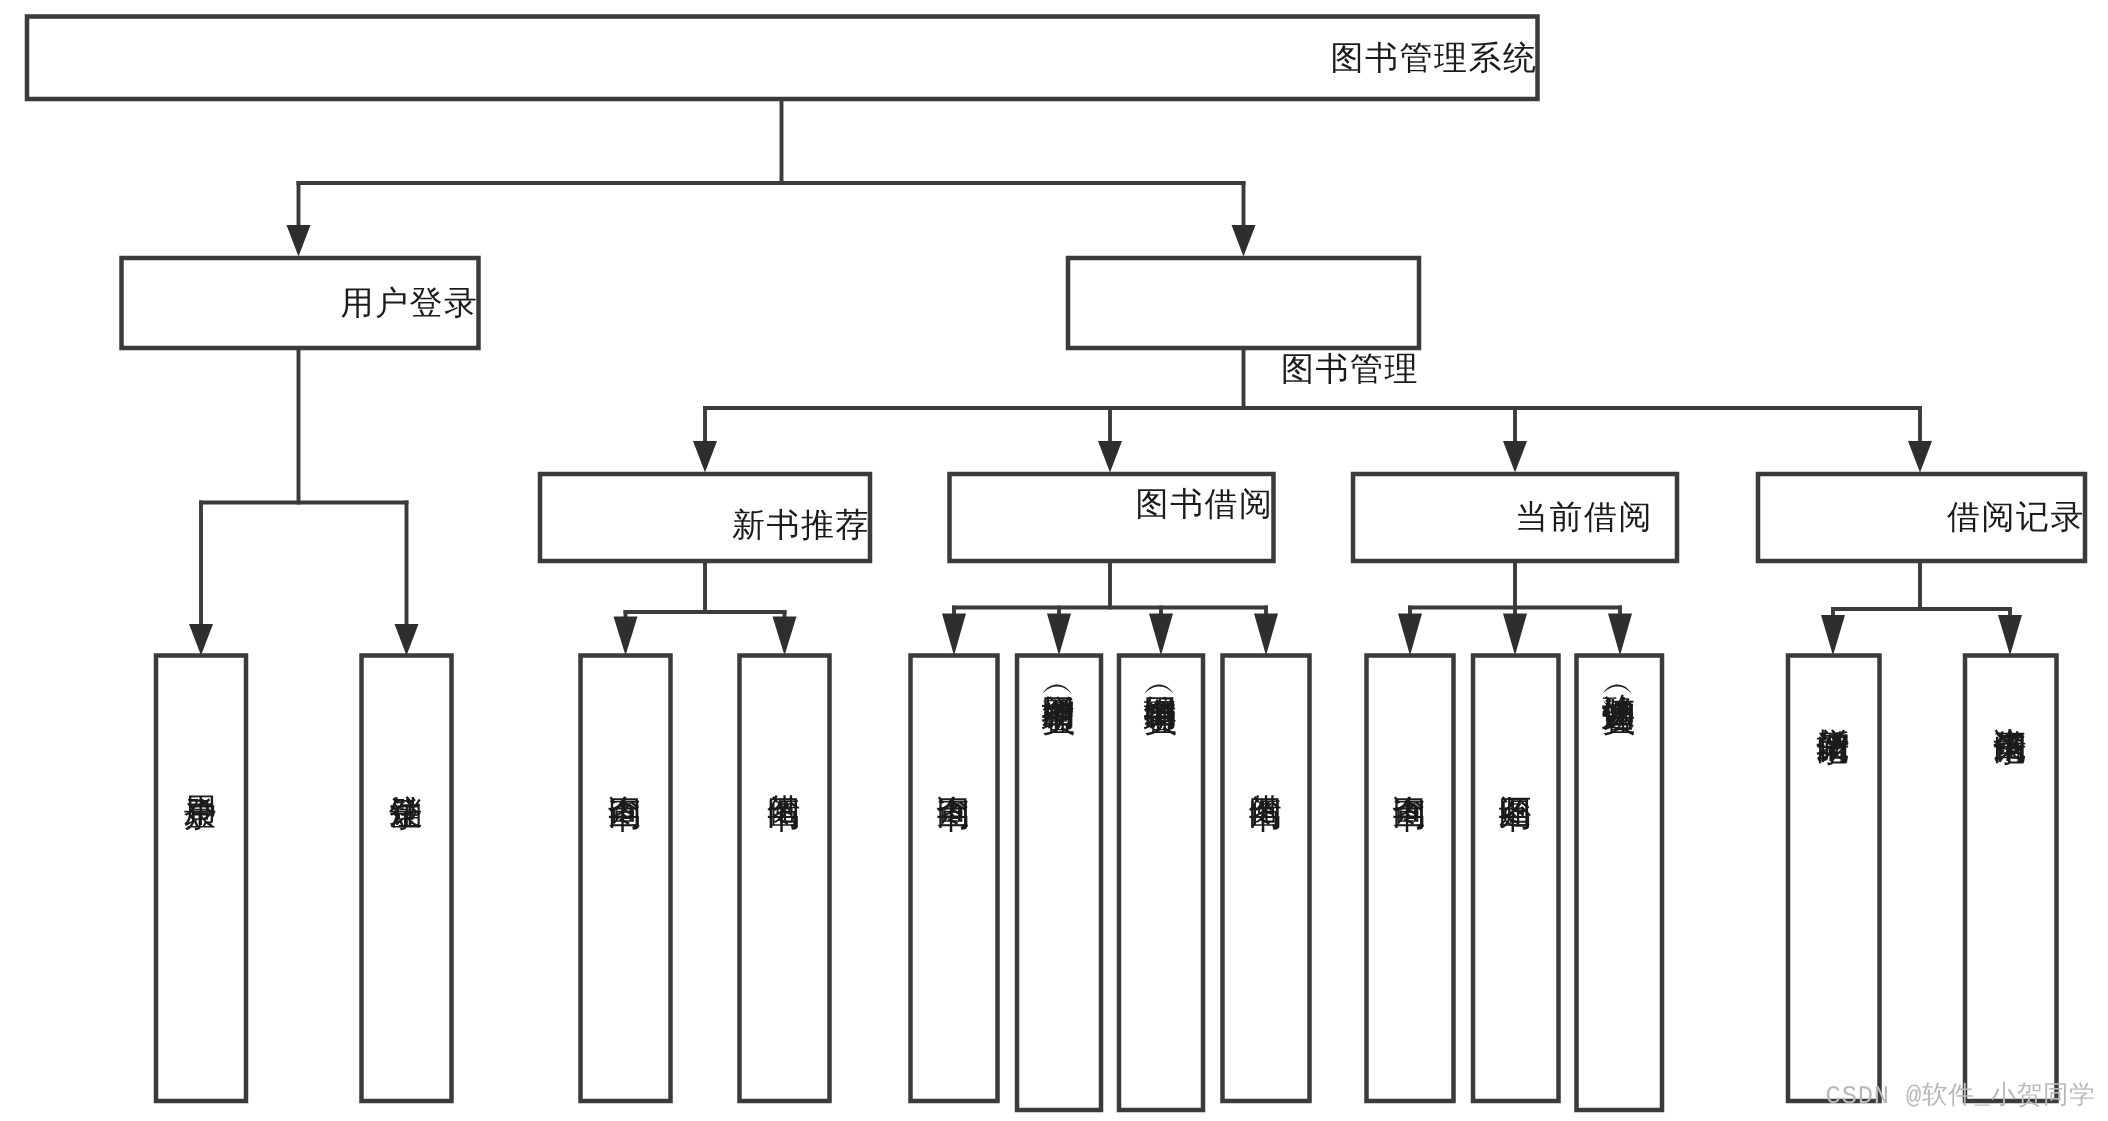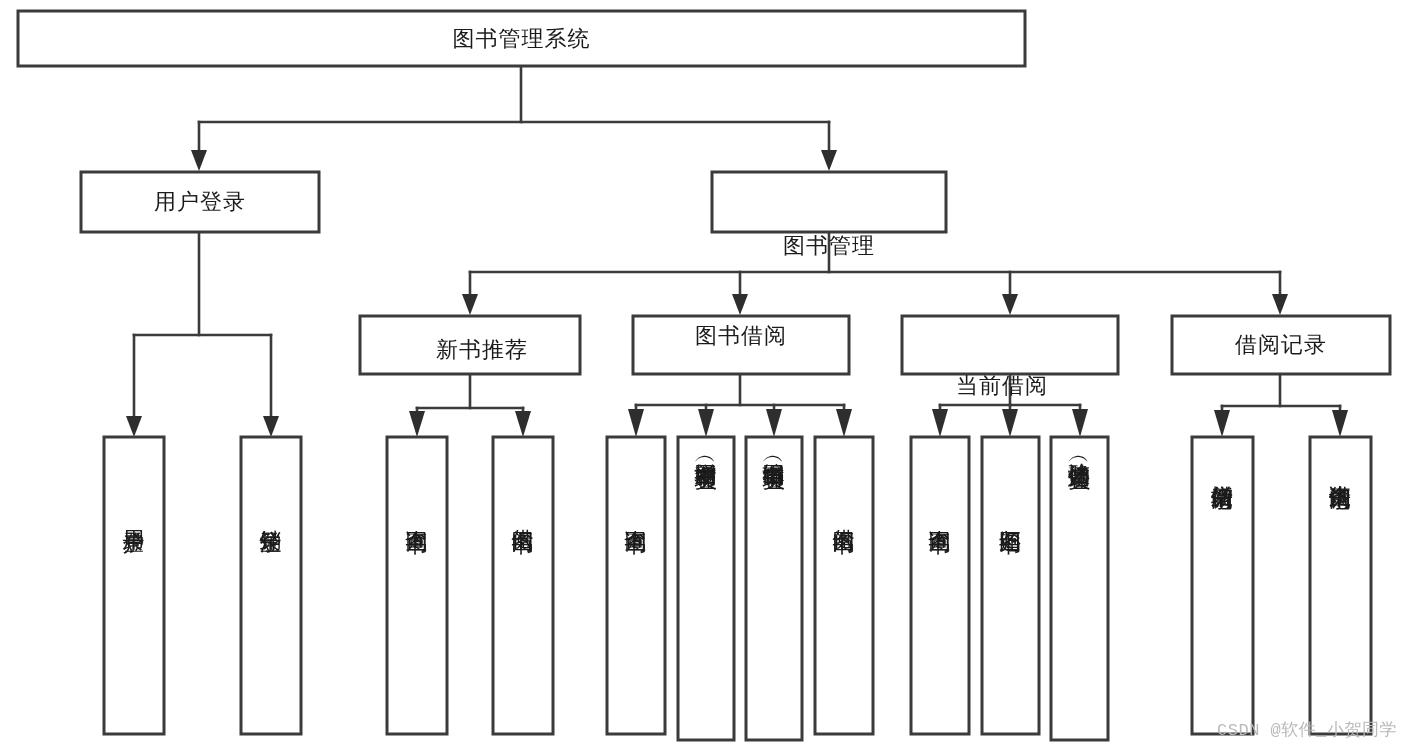--- a/index.html
+++ b/index.html
@@ -53,21 +53,21 @@
     font-size: 22px;
     line-height: 1.05;
     color: #1b1b1b;
     letter-spacing: 1px;
     white-space: nowrap;
   }
   .hlabel-wrap {
     position: absolute;
     display: flex;
     align-items: center;
-    justify-content: center;
+    justify-content: flex-end;
     pointer-events: none;
   }
   .hlabel-text {
     font-family: "Liberation Sans", "DejaVu Sans", sans-serif;
     font-size: 22px;
     color: #1b1b1b;
     letter-spacing: 1px;
     white-space: nowrap;
   }
   #watermark {
@@ -195,29 +195,29 @@
   </div>
 
   <div class="hlabel-wrap" style="left:81px; top:172px; width:238px; height:60px;">
     <span class="hlabel-text">用户登录</span>
   </div>
 
   <div class="hlabel-wrap" style="left:712px; top:172px; width:234px; height:60px;margin-top:44px;">
     <span class="hlabel-text">图书管理</span>
   </div>
 
-  <div class="hlabel-wrap" style="left:372px; top:316px; width:220px; height:68px;">
+  <div class="hlabel-wrap" style="left:360px; top:316px; width:220px; height:68px;">
     <span class="hlabel-text">新书推荐</span>
   </div>
 
   <div class="hlabel-wrap" style="left:633px; top:304px; width:216px; height:64px;">
     <span class="hlabel-text">图书借阅</span>
   </div>
 
-  <div class="hlabel-wrap" style="left:902px; top:316px; width:200px; height:58px;margin-top:41px;">
+  <div class="hlabel-wrap" style="left:902px; top:316px; width:200px; height:58px;">
     <span class="hlabel-text">当前借阅</span>
   </div>
 
   <div class="hlabel-wrap" style="left:1172px; top:316px; width:218px; height:58px;">
     <span class="hlabel-text">借阅记录</span>
   </div>
 
   <div class="vlabel-wrap" style="left:104px; top:512px; width:60px; height:180px;">
     <span class="vlabel-text">用户登录</span>
   </div>

